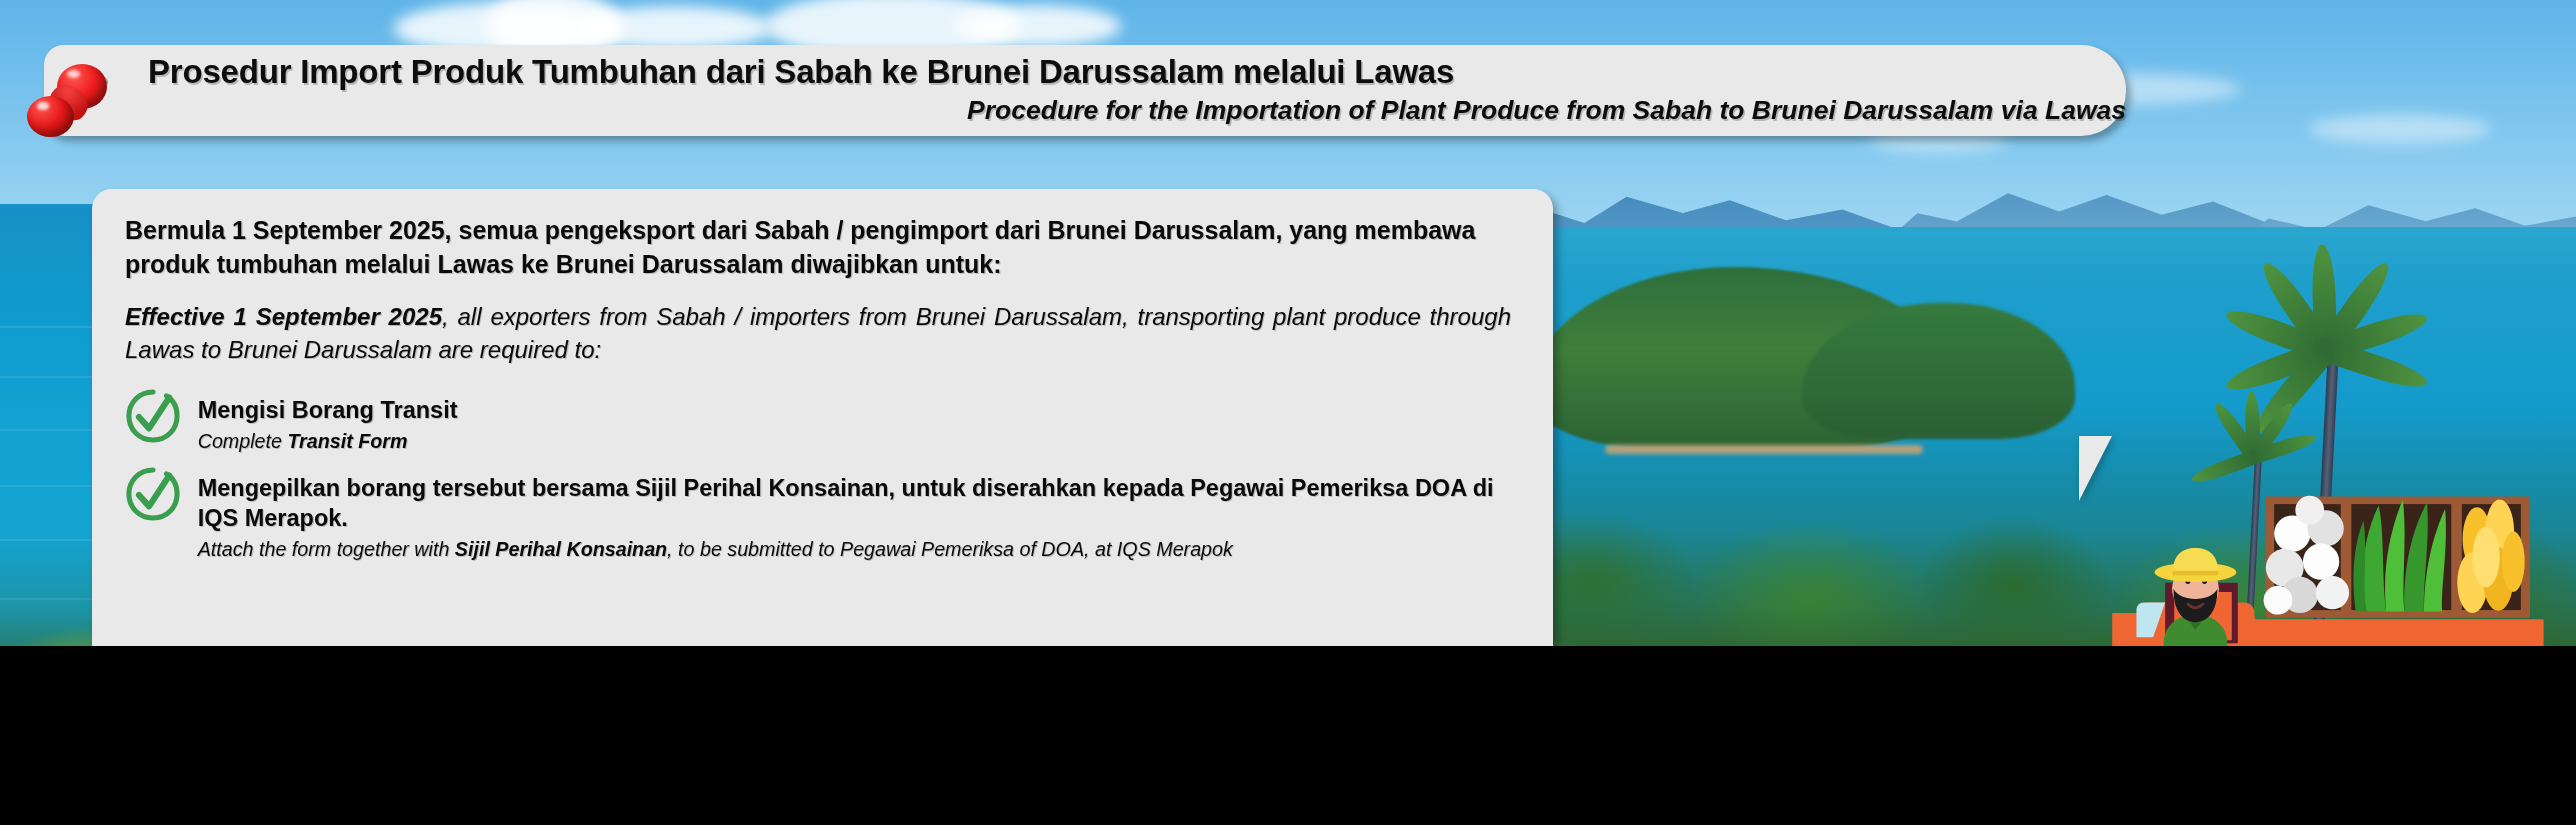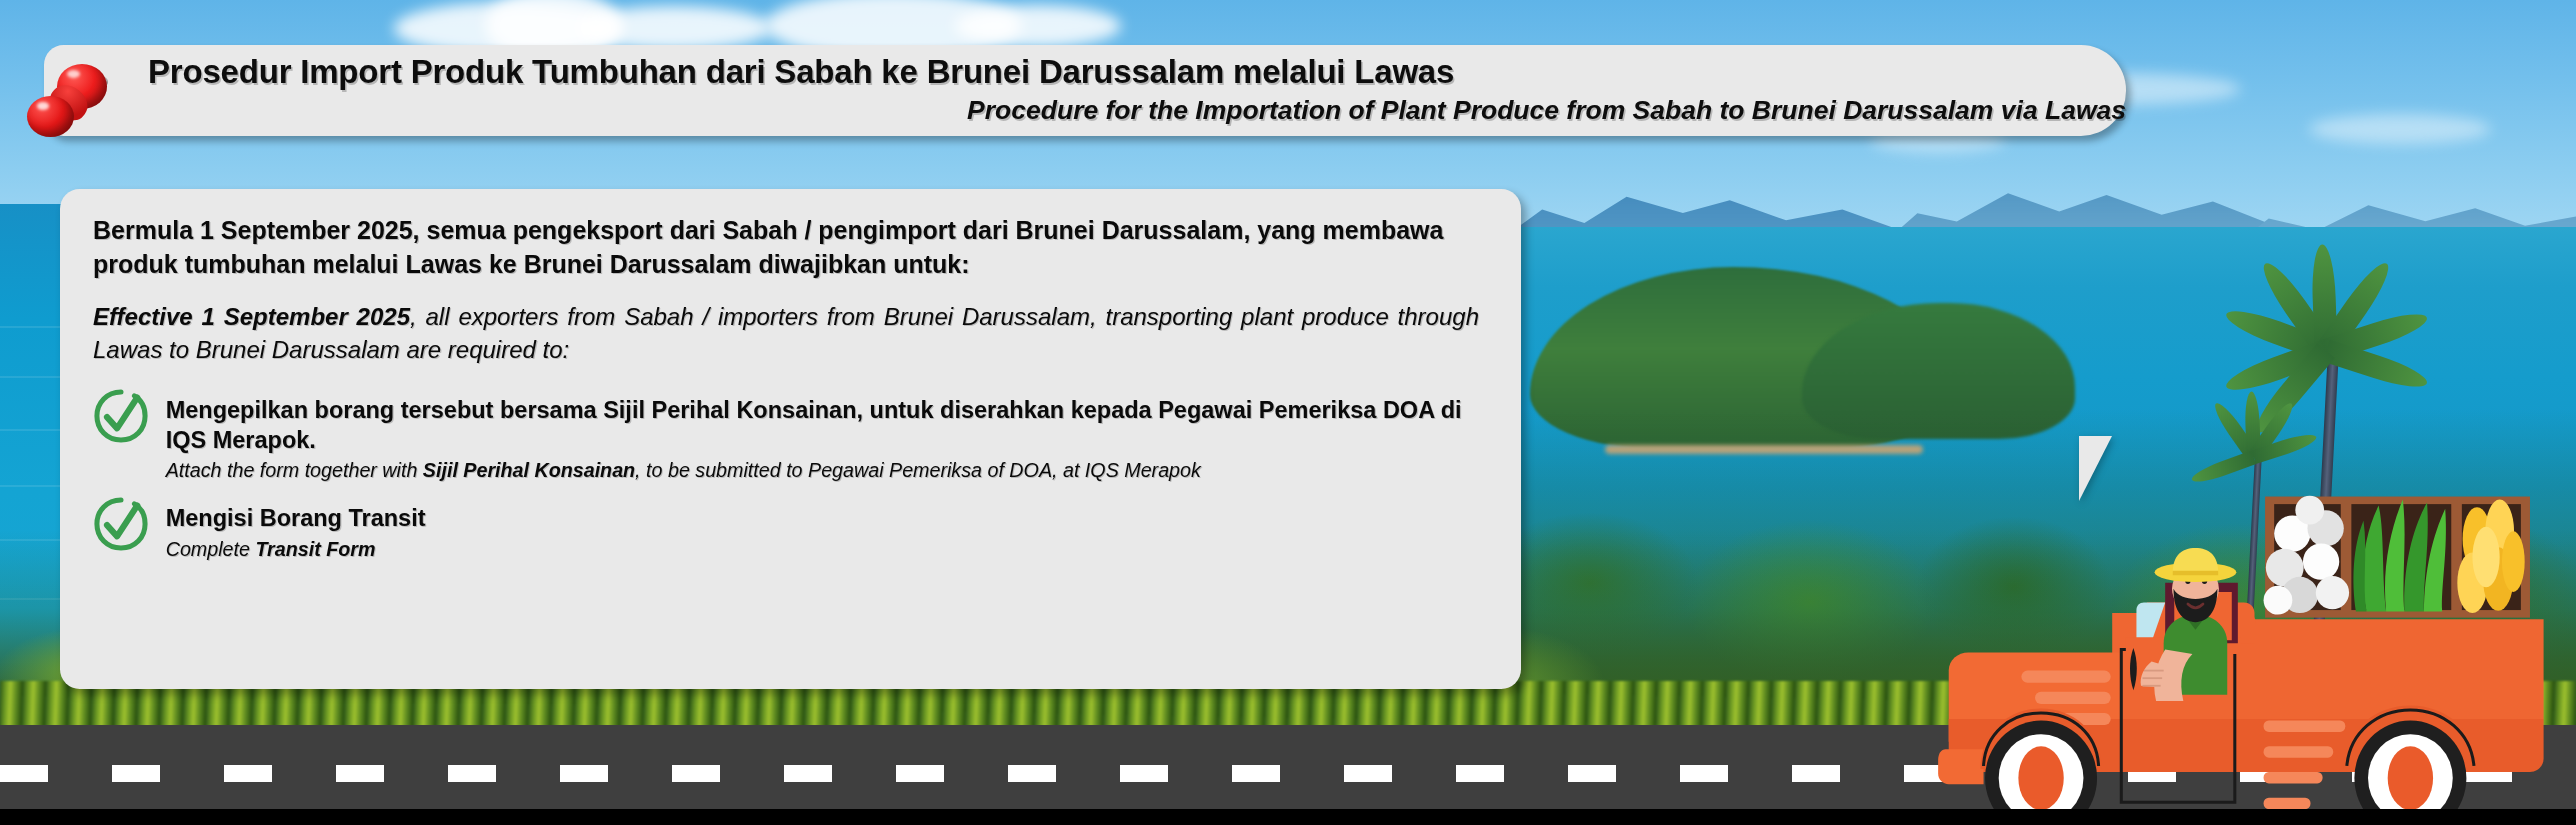--- a/index.html
+++ b/index.html
@@ -7,21 +7,21 @@
     padding: 0;
     background: #000;
   }
   body {
     font-family: "Liberation Sans", sans-serif;
   }
 
   #poster {
     position: relative;
     width: 2576px;
-    height: 809px;
+    height: 646px;
     overflow: hidden;
     background: #7dc2ea;
   }
 
   
   .bg-sky {
     position: absolute;
     left: 0; top: 0;
     width: 2576px; height: 424px;
     background: linear-gradient(to bottom,
@@ -306,21 +306,21 @@
     position: absolute;
     left: 67px; top: 21px;
     width: 13.6px; height: 12px;
     border-radius: 50%;
     background: radial-gradient(circle at 35% 30%, #ffffff, #9a9a9a 70%, #5e5e5e 100%);
   }
 
   
   .main-panel {
     position: absolute;
-    left: 60px; top: 189px;
+    left: 92px; top: 189px;
     width: 1461px; height: 500px;
     background: #e9e9e9;
     border-radius: 19.7px;
     box-shadow: 4.5px 5.3px 8.3px rgba(0,0,0,0.30);
     padding: 24px 42px 21px 33px;
     box-sizing: border-box;
   }
   .para-ms {
     font-size: 25px;
     color: #0a0a0a;
@@ -487,35 +487,35 @@
     <div class="check-list">
 
       <div class="check-item">
         <span class="check-icon">
           <svg viewBox="0 0 100 100" width="56" height="56" aria-hidden="true">
             <path d="M50 7 C25 7 7 26 7 50 C7 74 25 93 50 93 C75 93 93 74 93 50 C93 34 86 21 74 14" fill="none" stroke="#3a9e4f" stroke-width="9" stroke-linecap="round"></path>
             <path d="M25 52 L43 72 L79 17" fill="none" stroke="#3a9e4f" stroke-width="11" stroke-linecap="round" stroke-linejoin="round"></path>
           </svg>
         </span>
         <div class="check-texts">
-          <div class="check-ms">Mengepilkan borang tersebut bersama Sijil Perihal Konsainan, untuk diserahkan kepada Pegawai Pemeriksa DOA di IQS Merapok.</div>
-          <div class="check-en"><span>Attach the form together with </span><b>Sijil Perihal Konsainan</b><span>, to be submitted to Pegawai Pemeriksa of DOA, at IQS Merapok</span></div>
+          <div class="check-ms">Mengisi Borang Transit</div>
+          <div class="check-en"><span>Complete </span><b>Transit Form</b><span></span></div>
         </div>
       </div>
 
       <div class="check-item">
         <span class="check-icon">
           <svg viewBox="0 0 100 100" width="56" height="56" aria-hidden="true">
             <path d="M50 7 C25 7 7 26 7 50 C7 74 25 93 50 93 C75 93 93 74 93 50 C93 34 86 21 74 14" fill="none" stroke="#3a9e4f" stroke-width="9" stroke-linecap="round"></path>
             <path d="M25 52 L43 72 L79 17" fill="none" stroke="#3a9e4f" stroke-width="11" stroke-linecap="round" stroke-linejoin="round"></path>
           </svg>
         </span>
         <div class="check-texts">
-          <div class="check-ms">Mengisi Borang Transit</div>
-          <div class="check-en"><span>Complete </span><b>Transit Form</b><span></span></div>
+          <div class="check-ms">Mengepilkan borang tersebut bersama Sijil Perihal Konsainan, untuk diserahkan kepada Pegawai Pemeriksa DOA di IQS Merapok.</div>
+          <div class="check-en"><span>Attach the form together with </span><b>Sijil Perihal Konsainan</b><span>, to be submitted to Pegawai Pemeriksa of DOA, at IQS Merapok</span></div>
         </div>
       </div>
 
     </div>
   </div>
 
   <div class="bubble-tail"></div>
 
   <div class="truck">
     <svg viewBox="0 0 840 440" width="636" height="333" aria-hidden="true">

